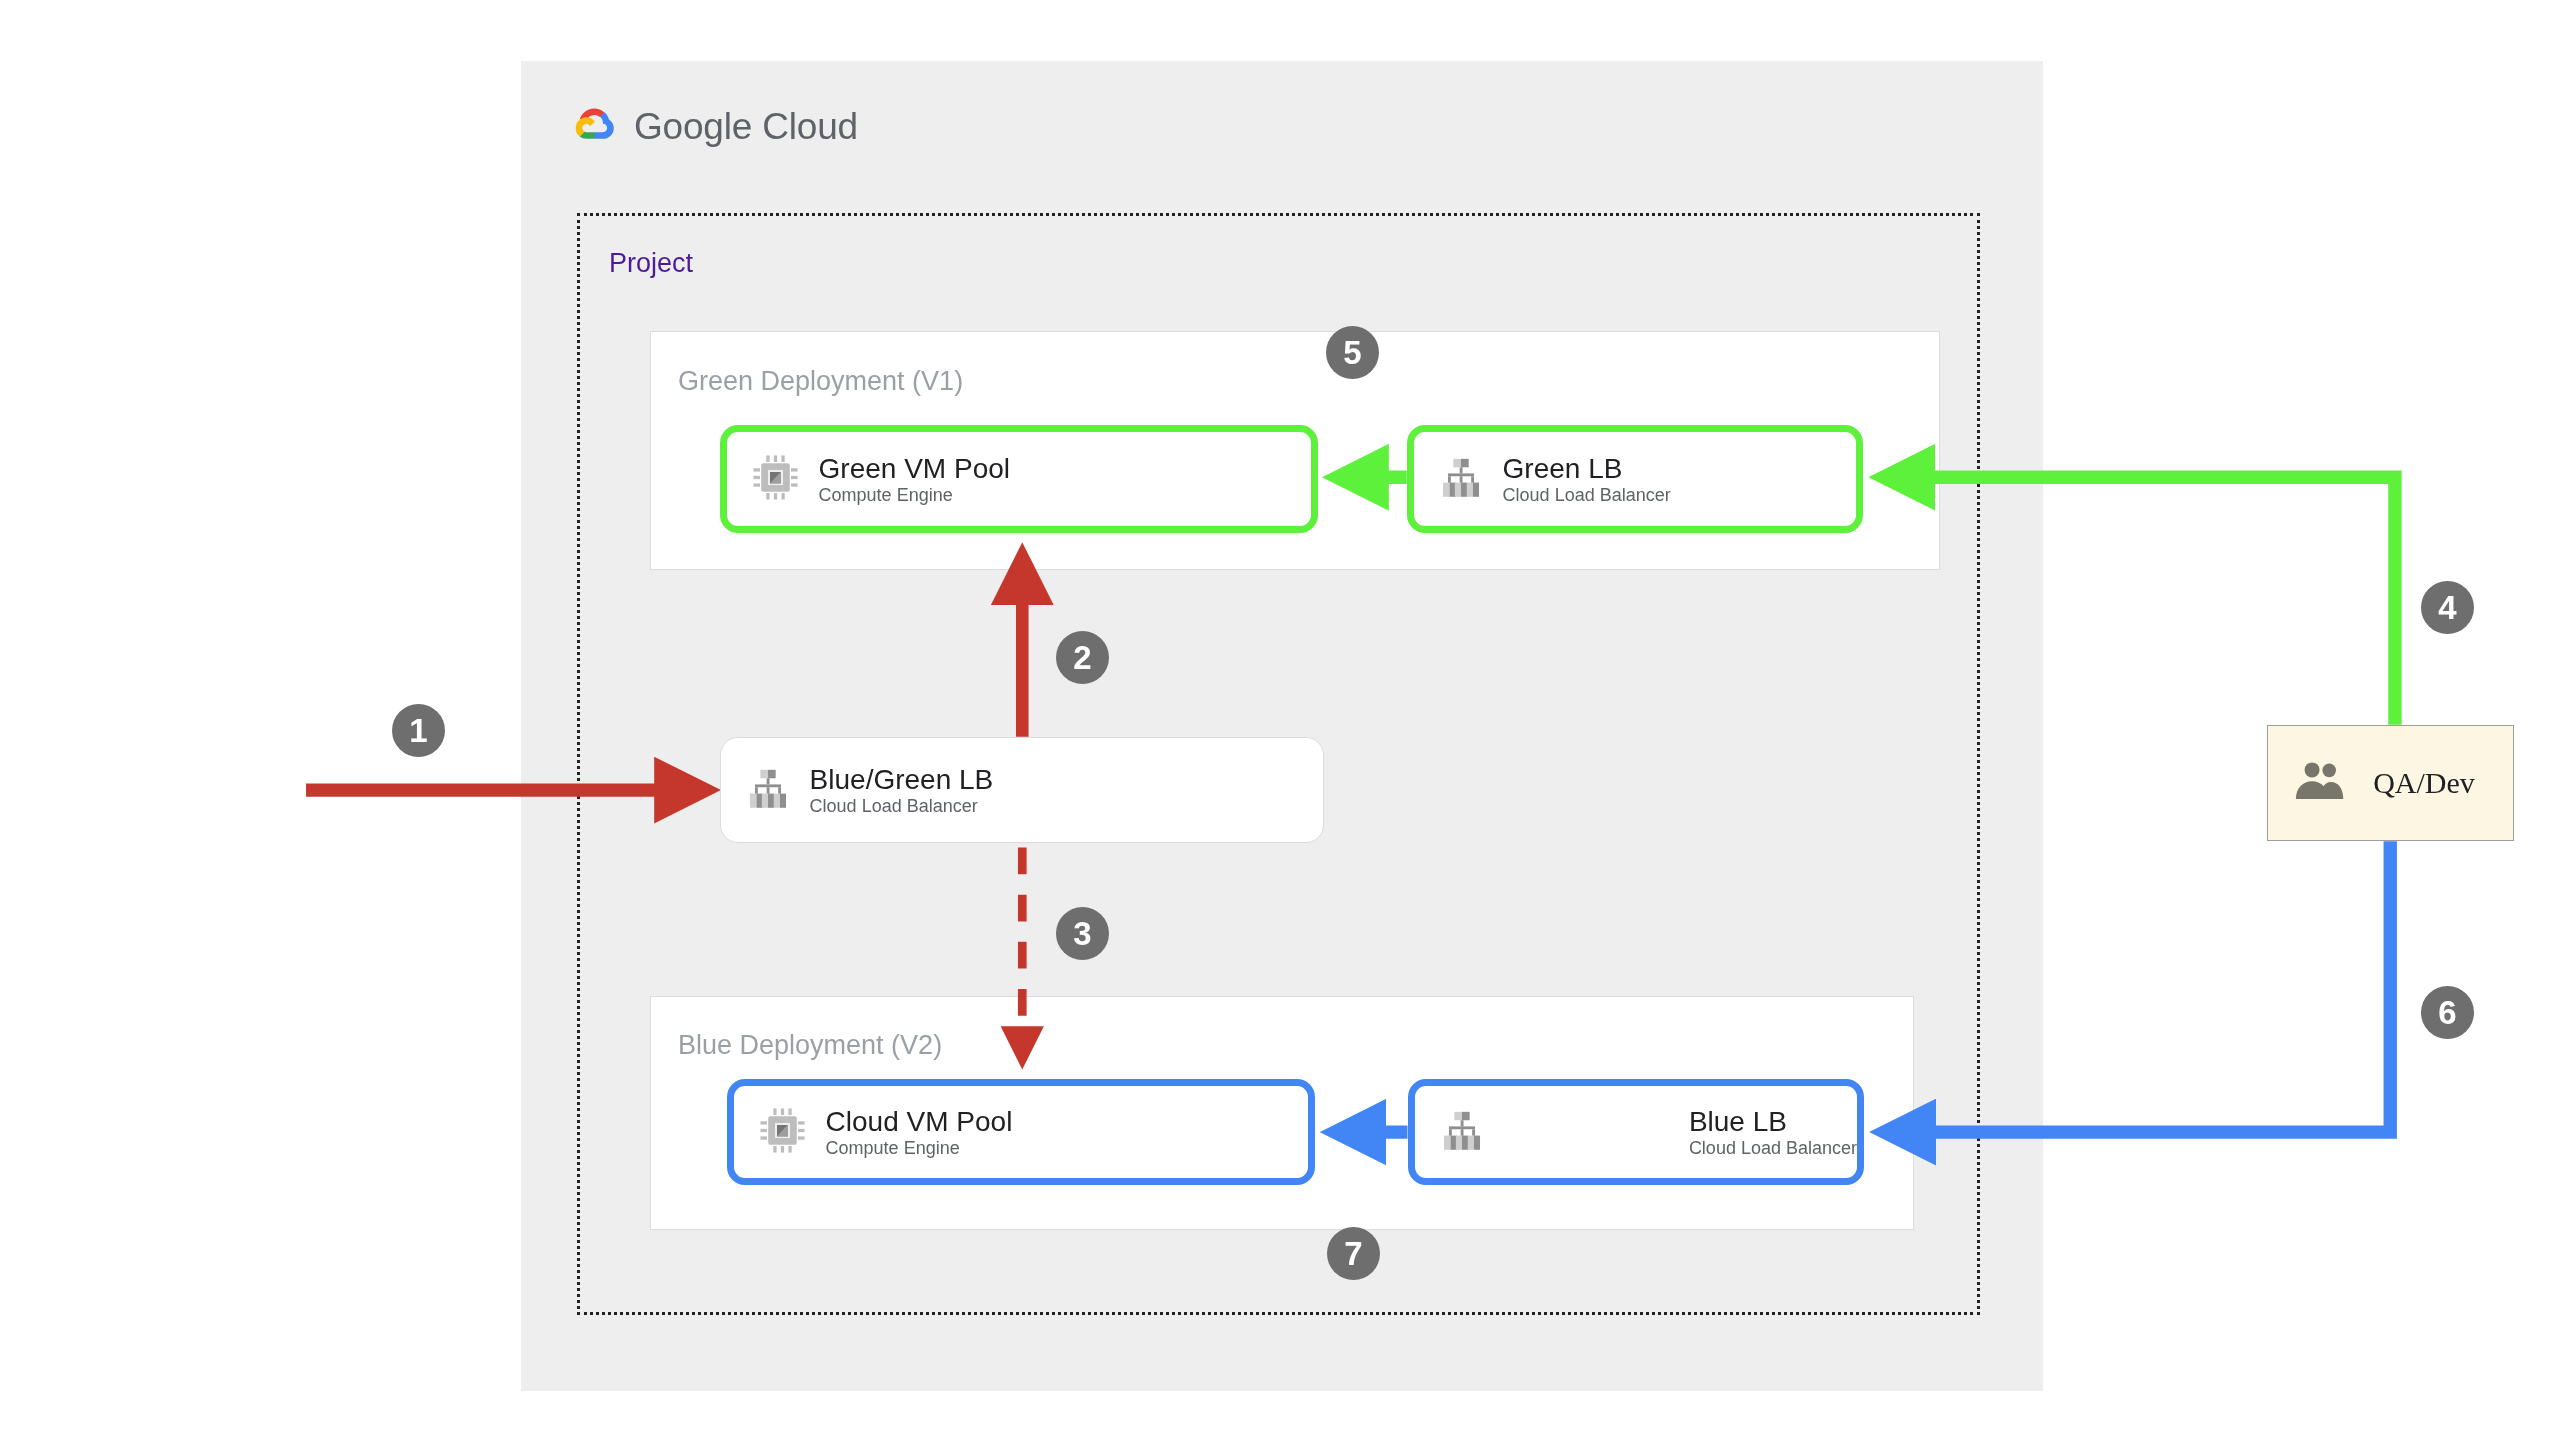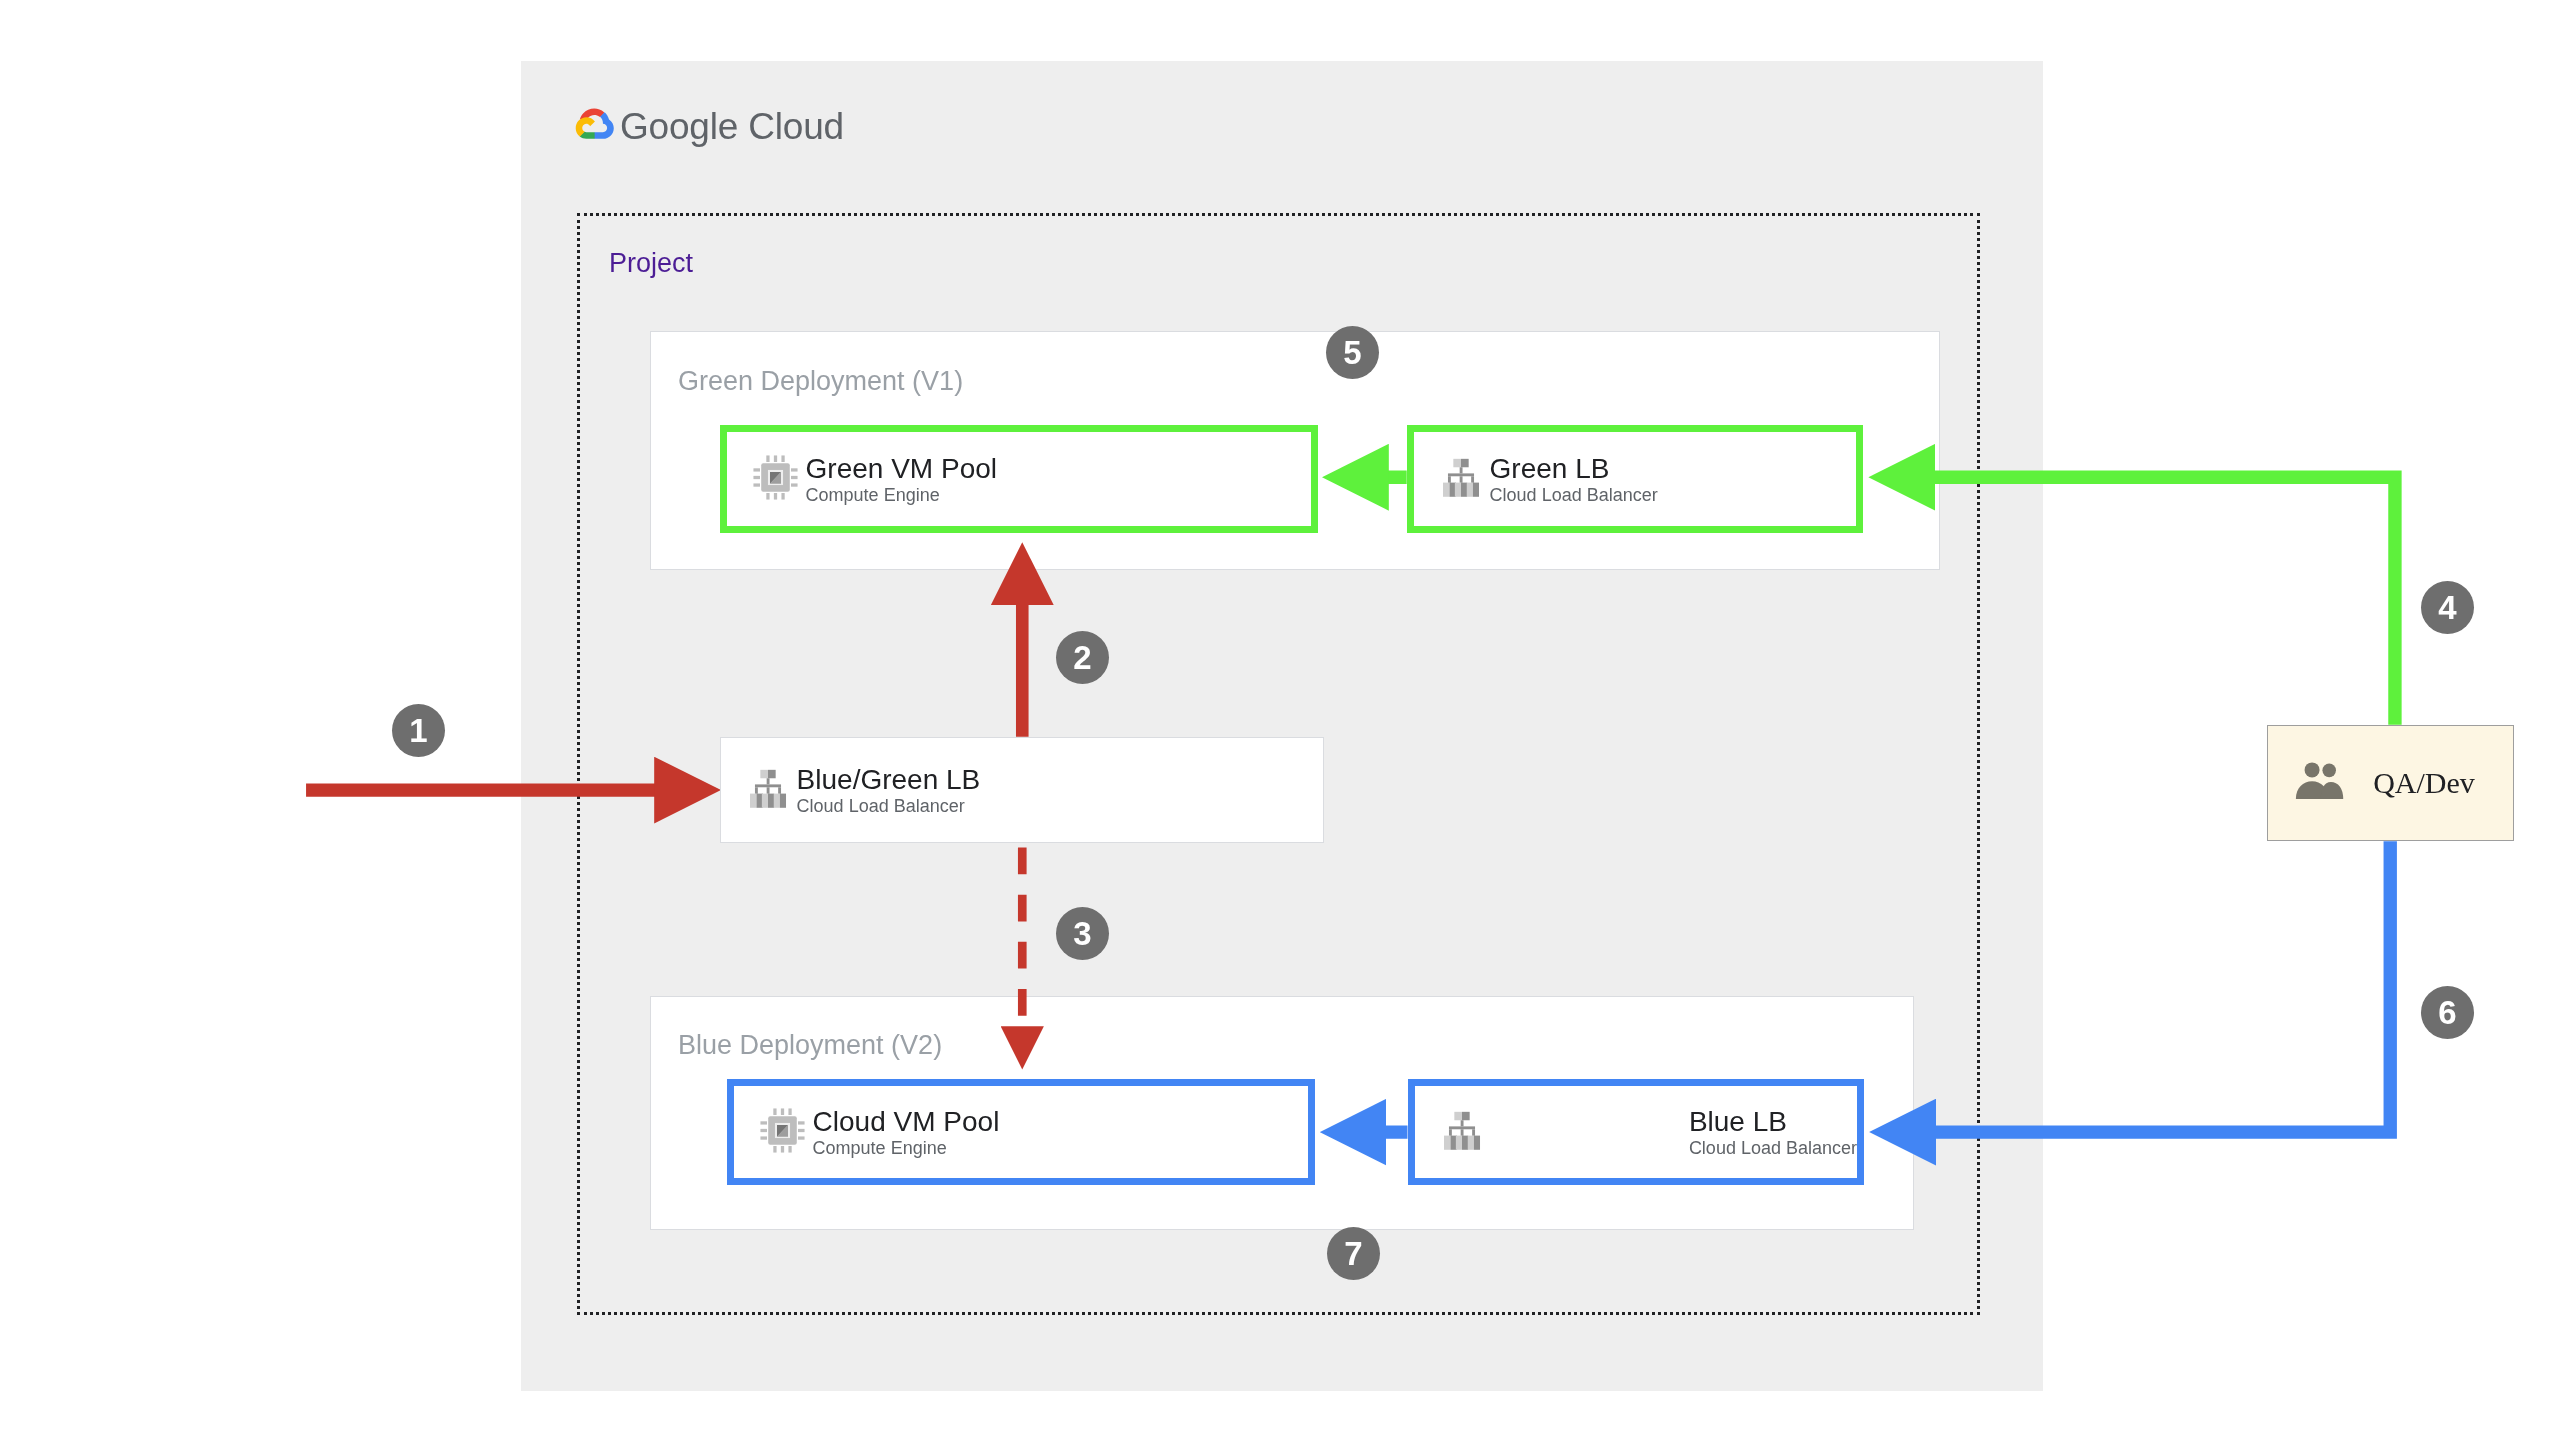--- a/index.html
+++ b/index.html
@@ -23,20 +23,21 @@
     position: absolute;
     left: 521px;  top: 61px;
     width: 1522px; height: 1330px;
     background: #eeeeee;
   }
   .gcp-logo-row {
     position: absolute;
     left: 574px; top: 106px;
     display: flex;
     align-items: center;
+    gap: 14px;
   }
   .gcp-wordmark {
     font-size: 37px;
     color: #5f6368;
     letter-spacing: -0.2px;
     white-space: nowrap;
   }
   .gcp-wordmark b { font-weight: 400; }
   .gcp-wordmark .thin { color:#5f6368; }
 
@@ -72,22 +73,23 @@
   .deploy-title.green { left: 678px; top: 366px; }
   .deploy-title.blue  { left: 678px; top: 1030px; }
 
   
   .card {
     position: absolute;
     background: #ffffff;
     box-sizing: border-box;
     display: flex;
     align-items: center;
-    gap: 6px;
+    gap: 19px;
     padding-left: 23.6px;
+    border-radius: 18px;
   }
   .card.thick-green { border: 7px solid #5ef13c; }
   .card.thick-blue  { border: 7px solid #4285f4; }
   .card.plain       { border: 1.6px solid #dadce0; }
 
   .card-text { display: flex; flex-direction: column; line-height: 1.18; }
   .card-title {
     font-size: 28px;
     color: #202124;
     white-space: nowrap;

